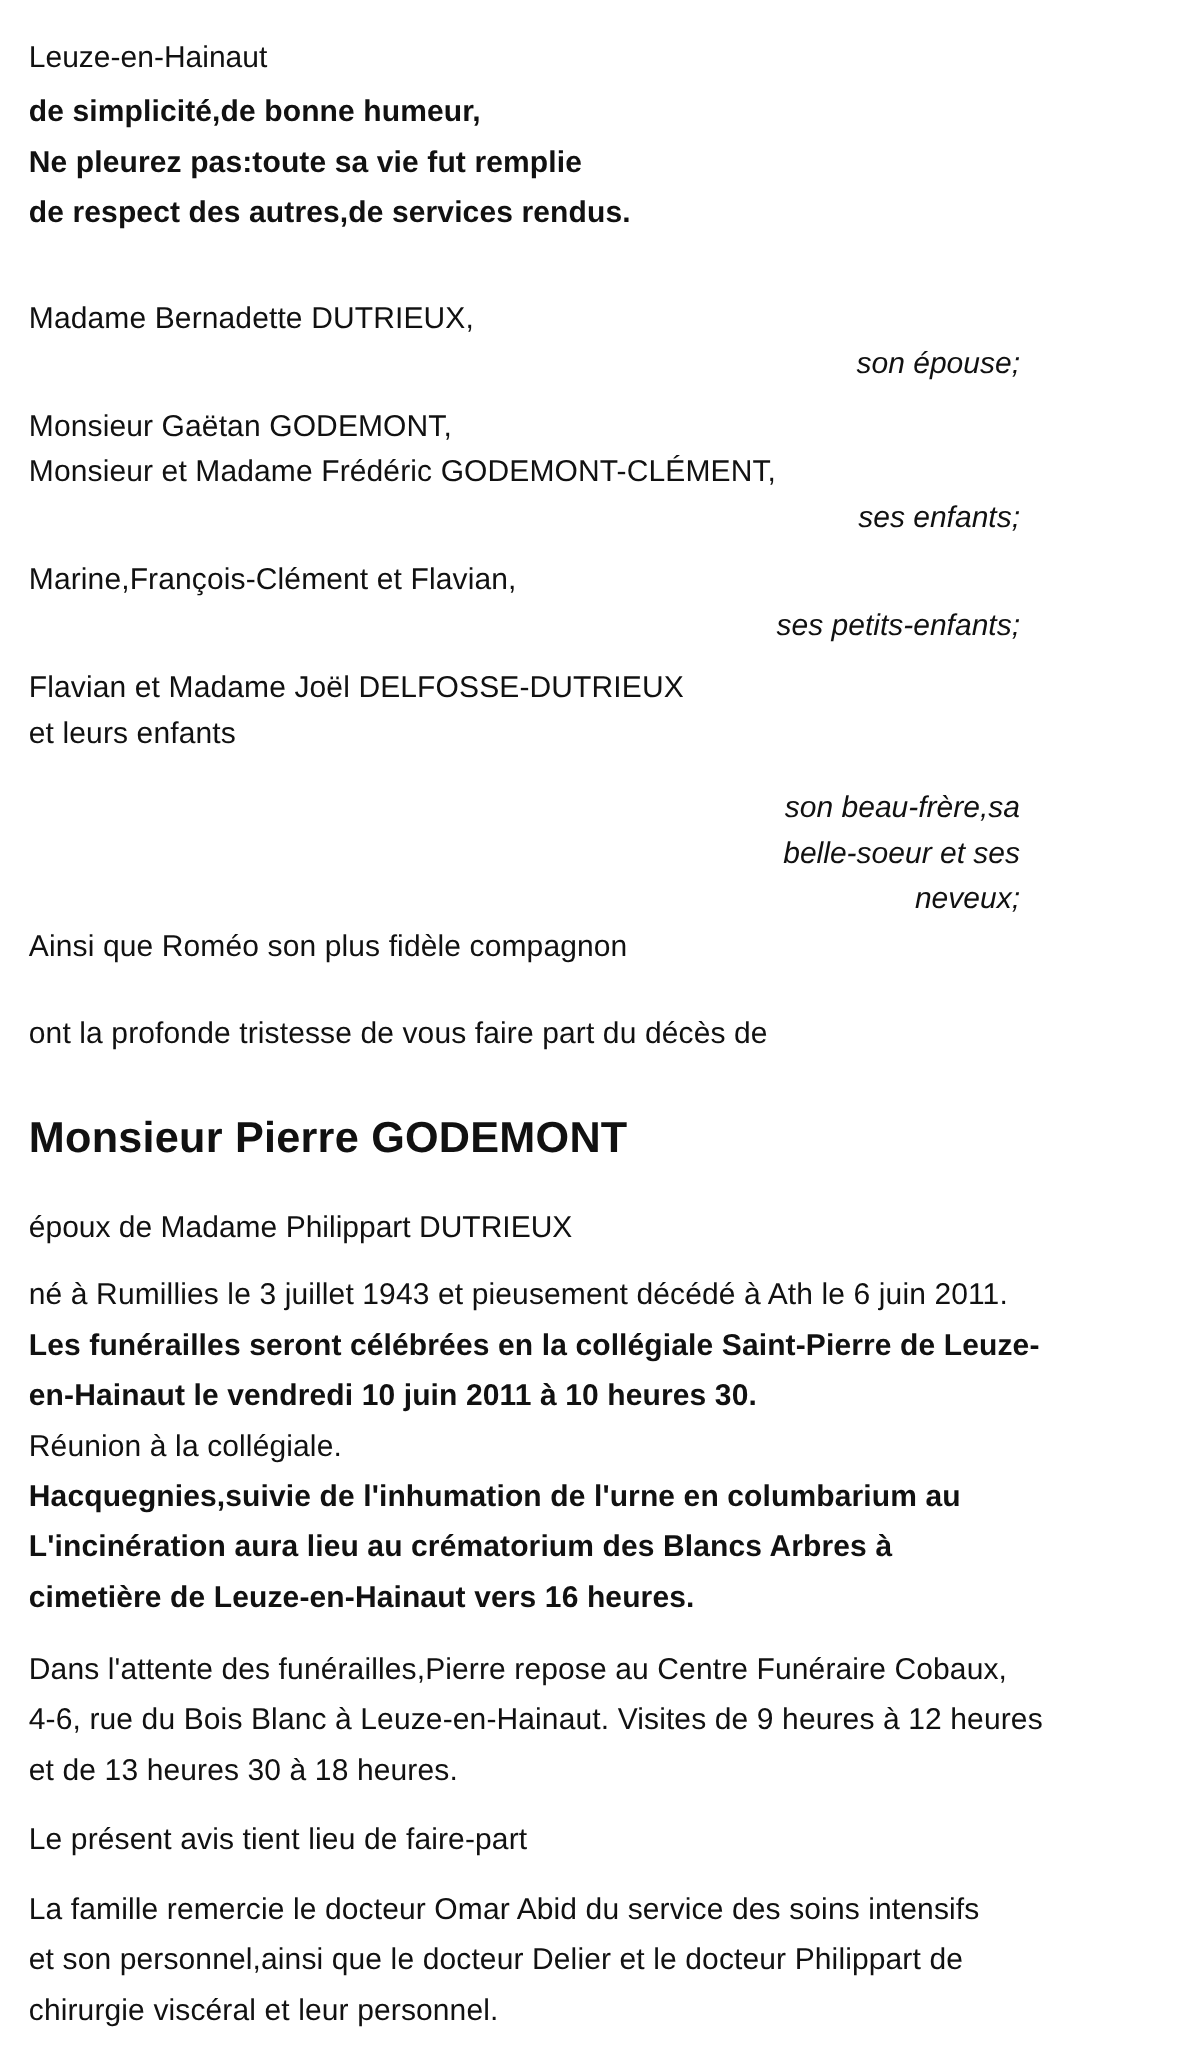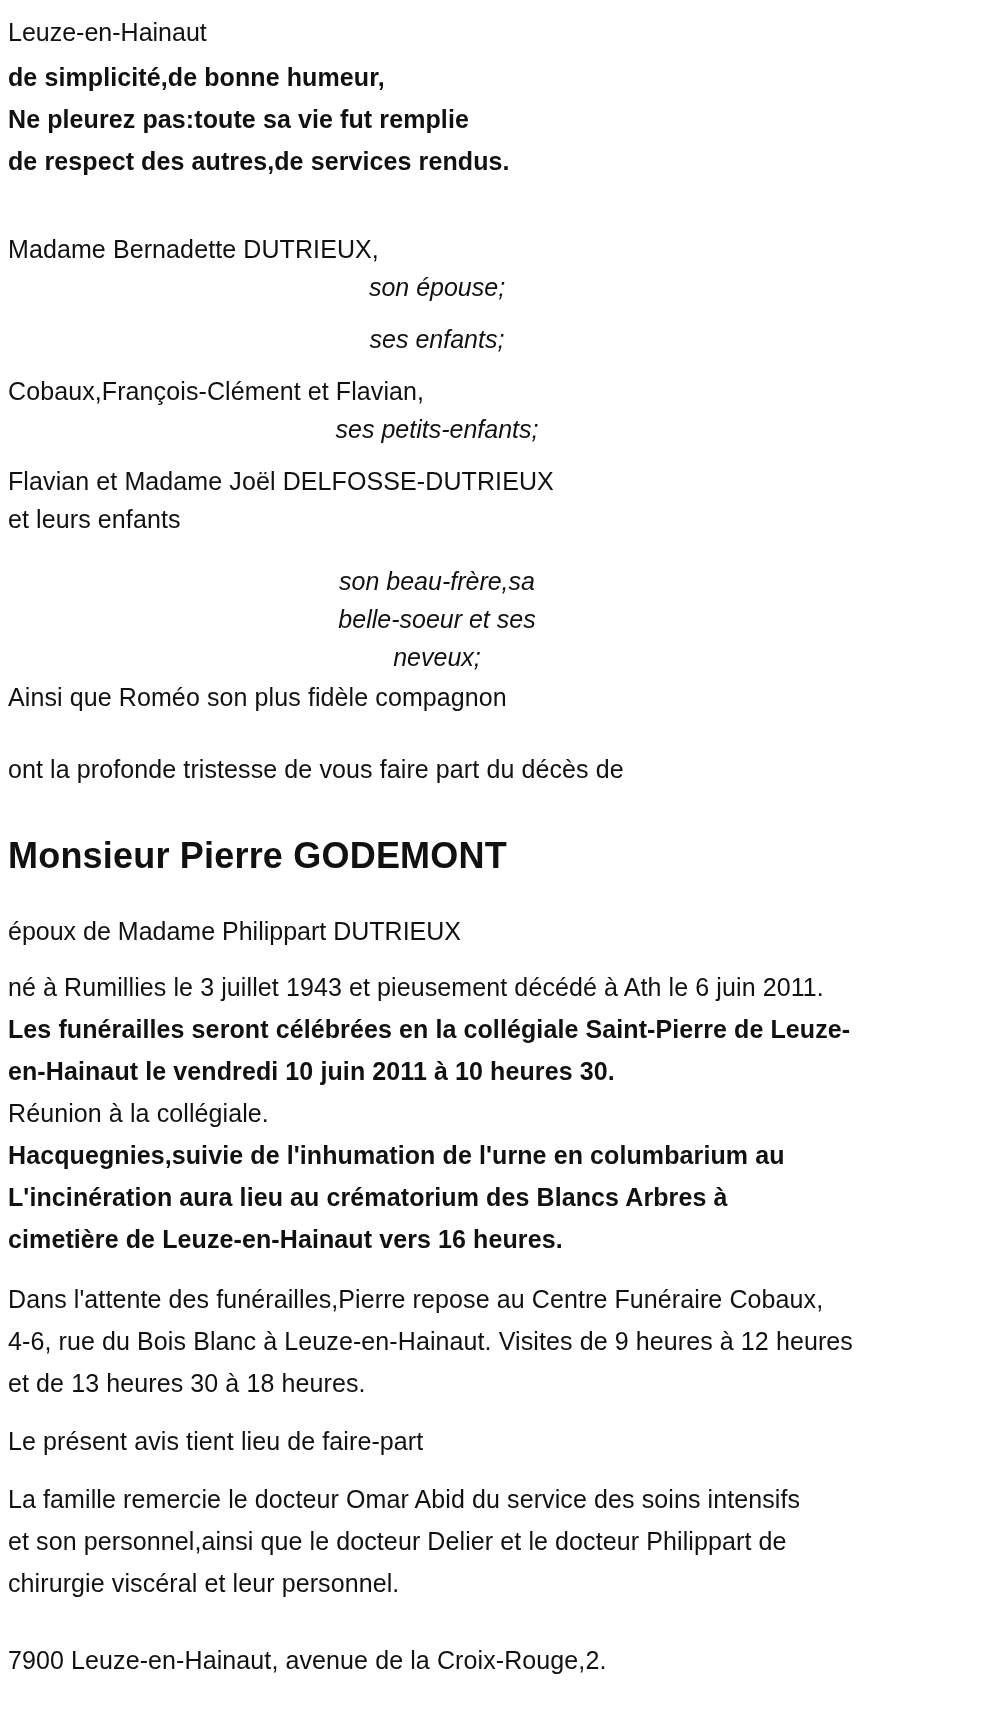--- a/index.html
+++ b/index.html
@@ -11,21 +11,21 @@
     width: 1000px;
     height: 1726px;
     font-family: "Liberation Sans", "DejaVu Sans", sans-serif;
     color: #111111;
     -webkit-font-smoothing: antialiased;
   }
   .page {
     position: relative;
     width: 880px;
     height: 1726px;
-    padding: 0;
+    padding: 16px;
     box-sizing: border-box;
     overflow: hidden;
   }
   .inner {
     padding: 8px 12px 0 8px;
     box-sizing: border-box;
   }
 
   
   .line {
@@ -62,21 +62,21 @@
   .fam-group {
     position: relative;
   }
   .fam-names .line {
     line-height: 38px;
   }
   .relation {
     font-style: italic;
     font-size: 25px;
     line-height: 38px;
-    text-align: center;
+    text-align: right;
     padding-right: 2px;
     white-space: pre;
   }
   .gap-sm { height: 14px; }
   .gap-md { height: 24px; }
 
   
   .headline {
     font-size: 36px;
     font-weight: bold;
@@ -119,28 +119,32 @@
       <div class="fam-group">
         <div class="fam-names">
           <div class="line">Madame Bernadette DUTRIEUX,</div>
         </div>
         <div class="relation">son épouse;</div>
       </div>
 
       <div class="gap-sm"></div>
 
       <div class="fam-group">
+        <div class="fam-names">
+          <div class="line">Monsieur Gaëtan GODEMONT,</div>
+          <div class="line">Monsieur et Madame Frédéric GODEMONT-CLÉMENT,</div>
+        </div>
         <div class="relation">ses enfants;</div>
       </div>
 
       <div class="gap-sm"></div>
 
       <div class="fam-group">
         <div class="fam-names">
-          <div class="line">Cobaux,François-Clément et Flavian,</div>
+          <div class="line">Marine,François-Clément et Flavian,</div>
         </div>
         <div class="relation">ses petits-enfants;</div>
       </div>
 
       <div class="gap-sm"></div>
 
       <div class="fam-group">
         <div class="fam-names">
           <div class="line">Flavian et Madame Joël DELFOSSE-DUTRIEUX</div>
           <div class="line">et leurs enfants</div>

